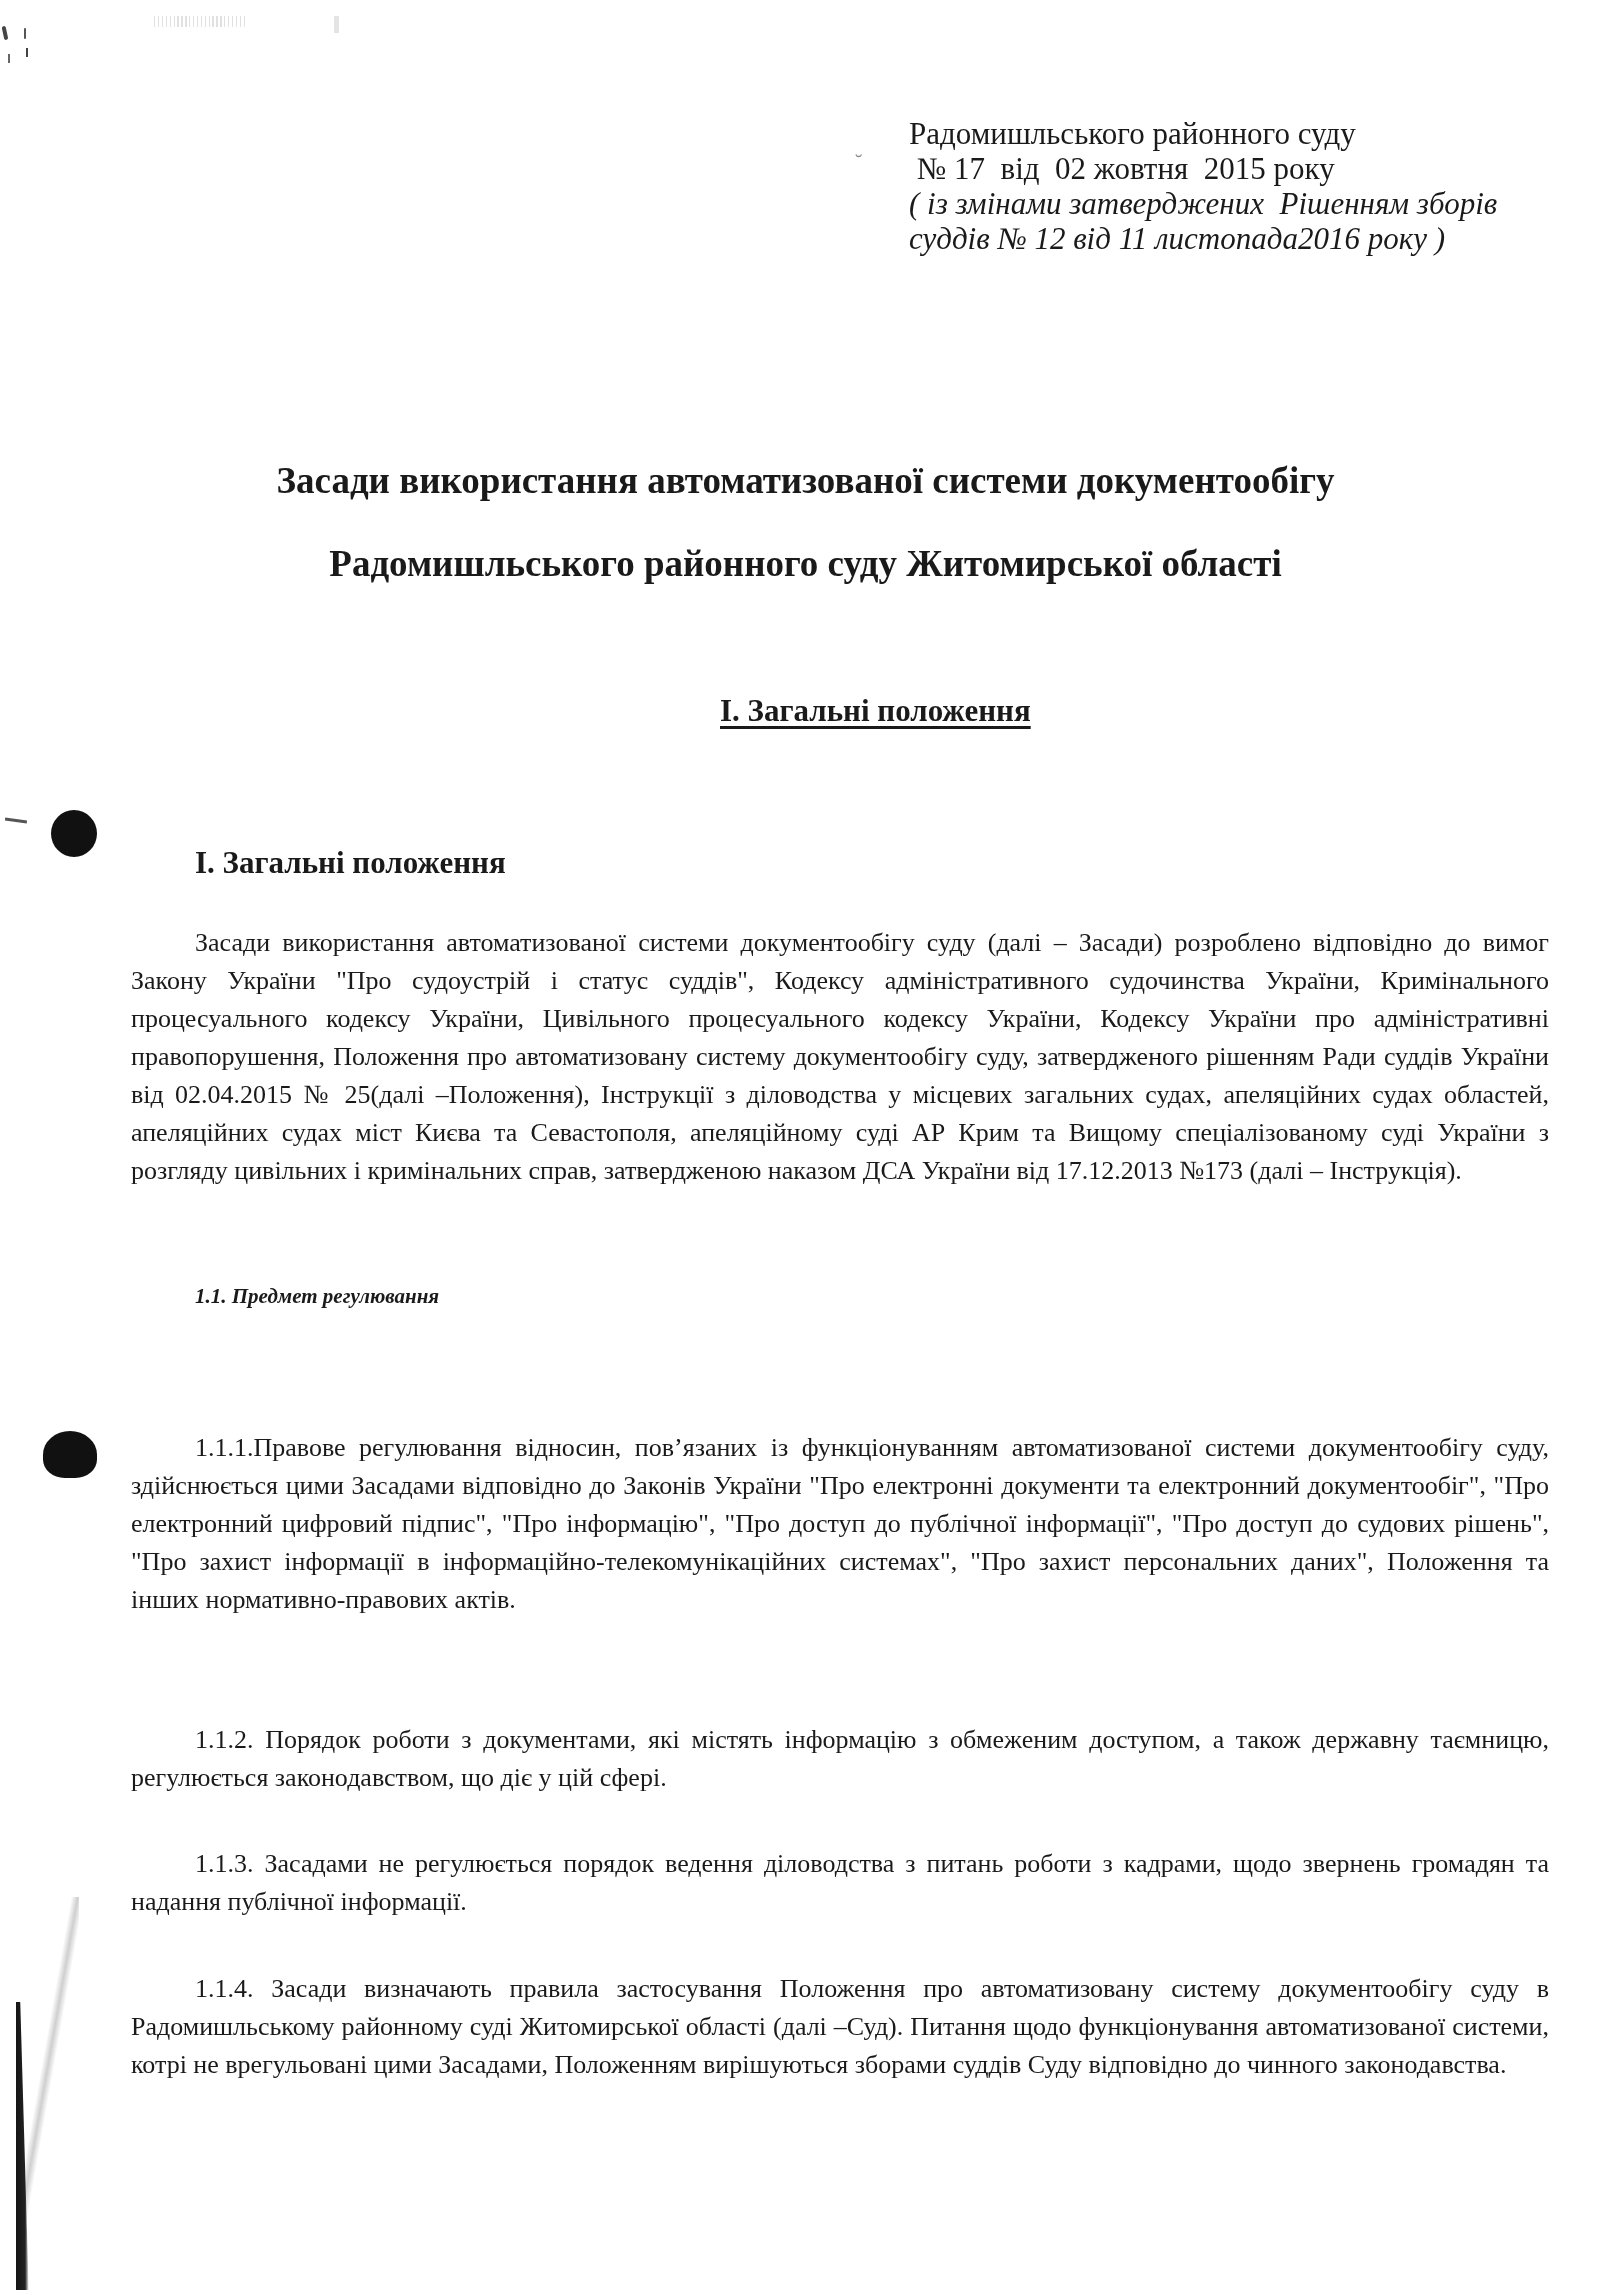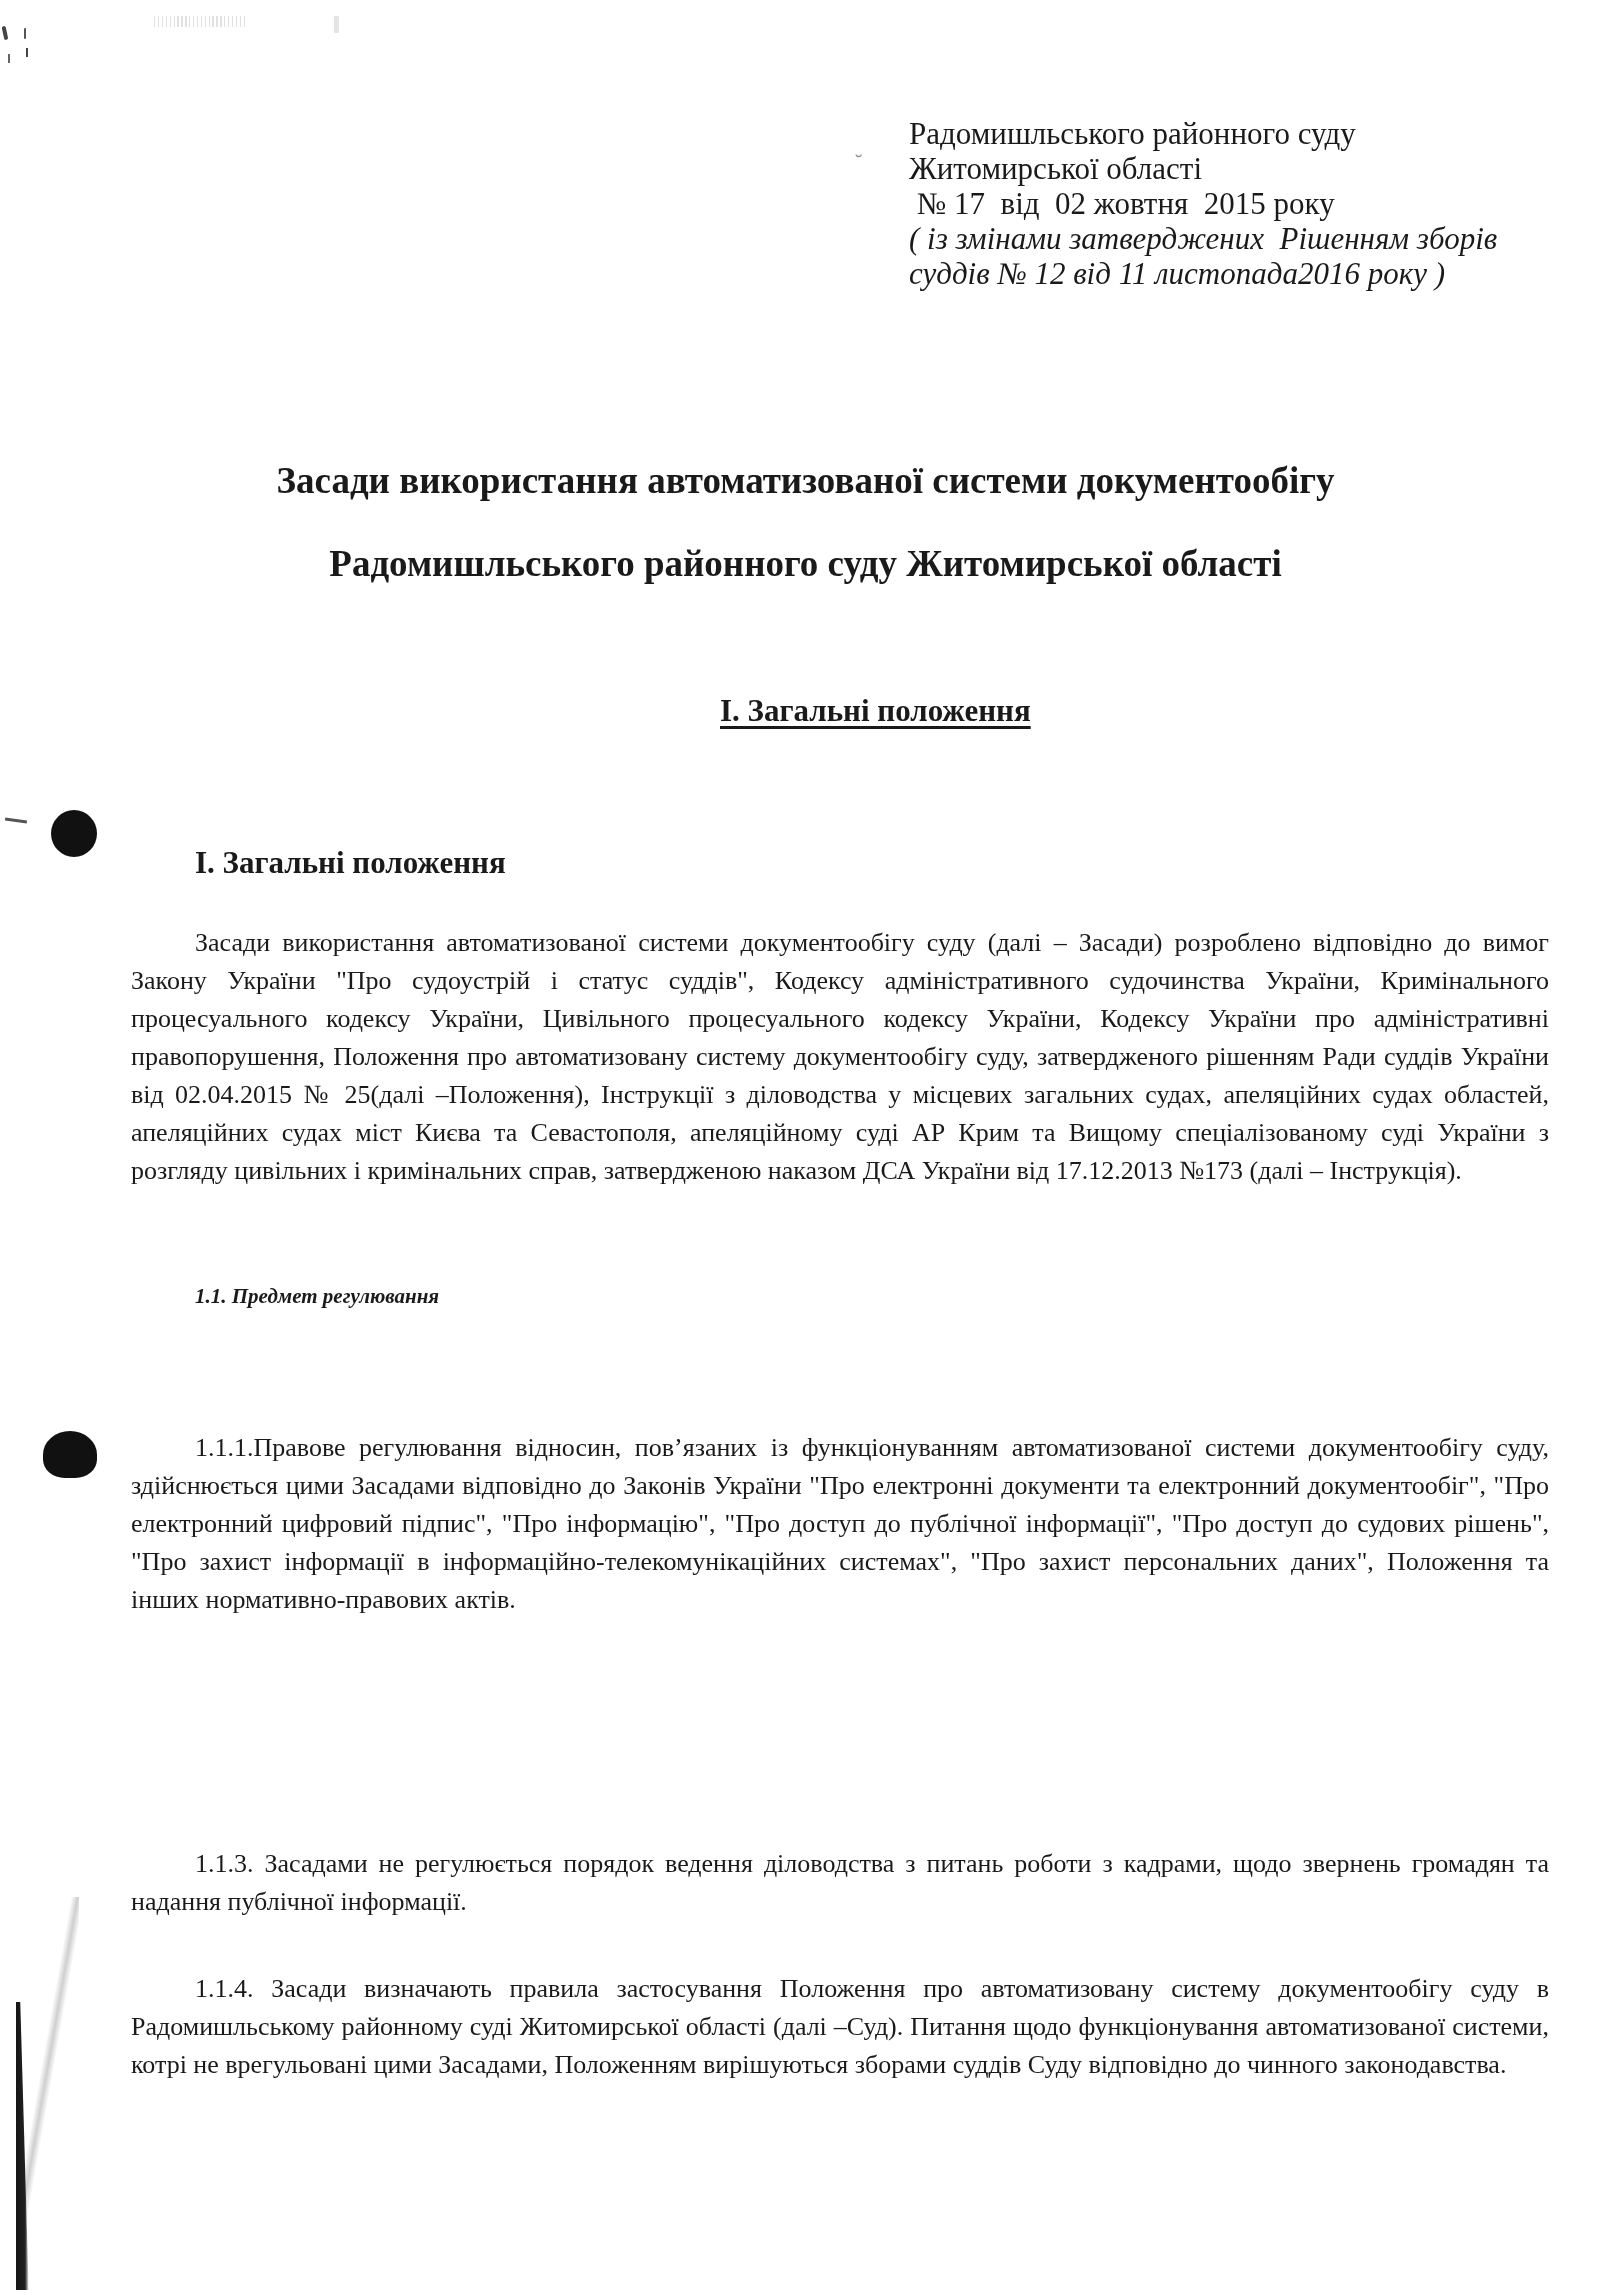--- a/index.html
+++ b/index.html
@@ -66,33 +66,33 @@
   <div class="artifact speck-top2"></div>
   <div class="artifact tick-mark">˘</div>
   <div class="artifact dash-1"></div>
   <div class="artifact hole hole-1"></div>
   <div class="artifact hole hole-2"></div>
   <div class="artifact edge-light"></div>
   <div class="artifact edge-dark-bar"></div>
 
   <div class="approval">
     <div>Радомишльського районного суду</div>
-    <div>Житомирської області</div>
     <div> № 17  від  02 жовтня  2015 року</div>
     <div class="italic">( із змінами затверджених  Рішенням зборів</div>
     <div class="italic">суддів № 12 від 11 листопада2016 року )</div>
   </div>
 
   <div class="title title-1">Засади використання автоматизованої системи документообігу</div>
   <div class="title title-2">Радомишльського  районного суду Житомирської області</div>
 
   <div class="sec-centered">І. Загальні положення</div>
   <div class="sec-left">І. Загальні положення</div>
 
   <div class="para para-intro">Засади використання автоматизованої системи документообігу суду (далі – Засади) розроблено відповідно до вимог Закону України "Про судоустрій і статус суддів", Кодексу адміністративного судочинства України, Кримінального процесуального кодексу України, Цивільного процесуального кодексу України, Кодексу України про адміністративні правопорушення, Положення про автоматизовану систему документообігу суду, затвердженого рішенням Ради суддів України від 02.04.2015  №  25(далі  –Положення), Інструкції з діловодства  у місцевих загальних судах, апеляційних судах областей, апеляційних судах міст Києва та Севастополя, апеляційному суді  АР Крим та Вищому спеціалізованому суді України з розгляду цивільних і кримінальних справ, затвердженою наказом ДСА України від 17.12.2013 №173 (далі – Інструкція).</div>
 
   <div class="sub-heading">1.1. Предмет регулювання</div>
   <div class="para para-111">1.1.1.Правове регулювання відносин, пов’язаних із функціонуванням автоматизованої системи документообігу суду, здійснюється цими Засадами відповідно до Законів України "Про електронні документи та електронний документообіг", "Про електронний цифровий підпис", "Про інформацію", "Про доступ до публічної інформації", "Про доступ до судових рішень", "Про захист інформації в інформаційно-телекомунікаційних системах", "Про захист персональних даних", Положення  та інших нормативно-правових актів.</div>
+  <div class="para para-112">1.1.2. Порядок роботи з документами, які містять інформацію з обмеженим доступом, а також державну таємницю, регулюється законодавством, що діє у цій сфері.</div>
   <div class="para para-113">1.1.3. Засадами не регулюється порядок ведення діловодства з питань роботи з кадрами, щодо звернень громадян та надання публічної інформації.</div>
   <div class="para para-114">1.1.4. Засади визначають правила застосування Положення про автоматизовану систему документообігу суду  в Радомишльському   районному суді Житомирської області (далі –Суд). Питання щодо функціонування автоматизованої системи, котрі не врегульовані цими Засадами, Положенням вирішуються зборами суддів Суду відповідно до чинного законодавства.</div>
 
 </div>
 
 
 </body></html>

